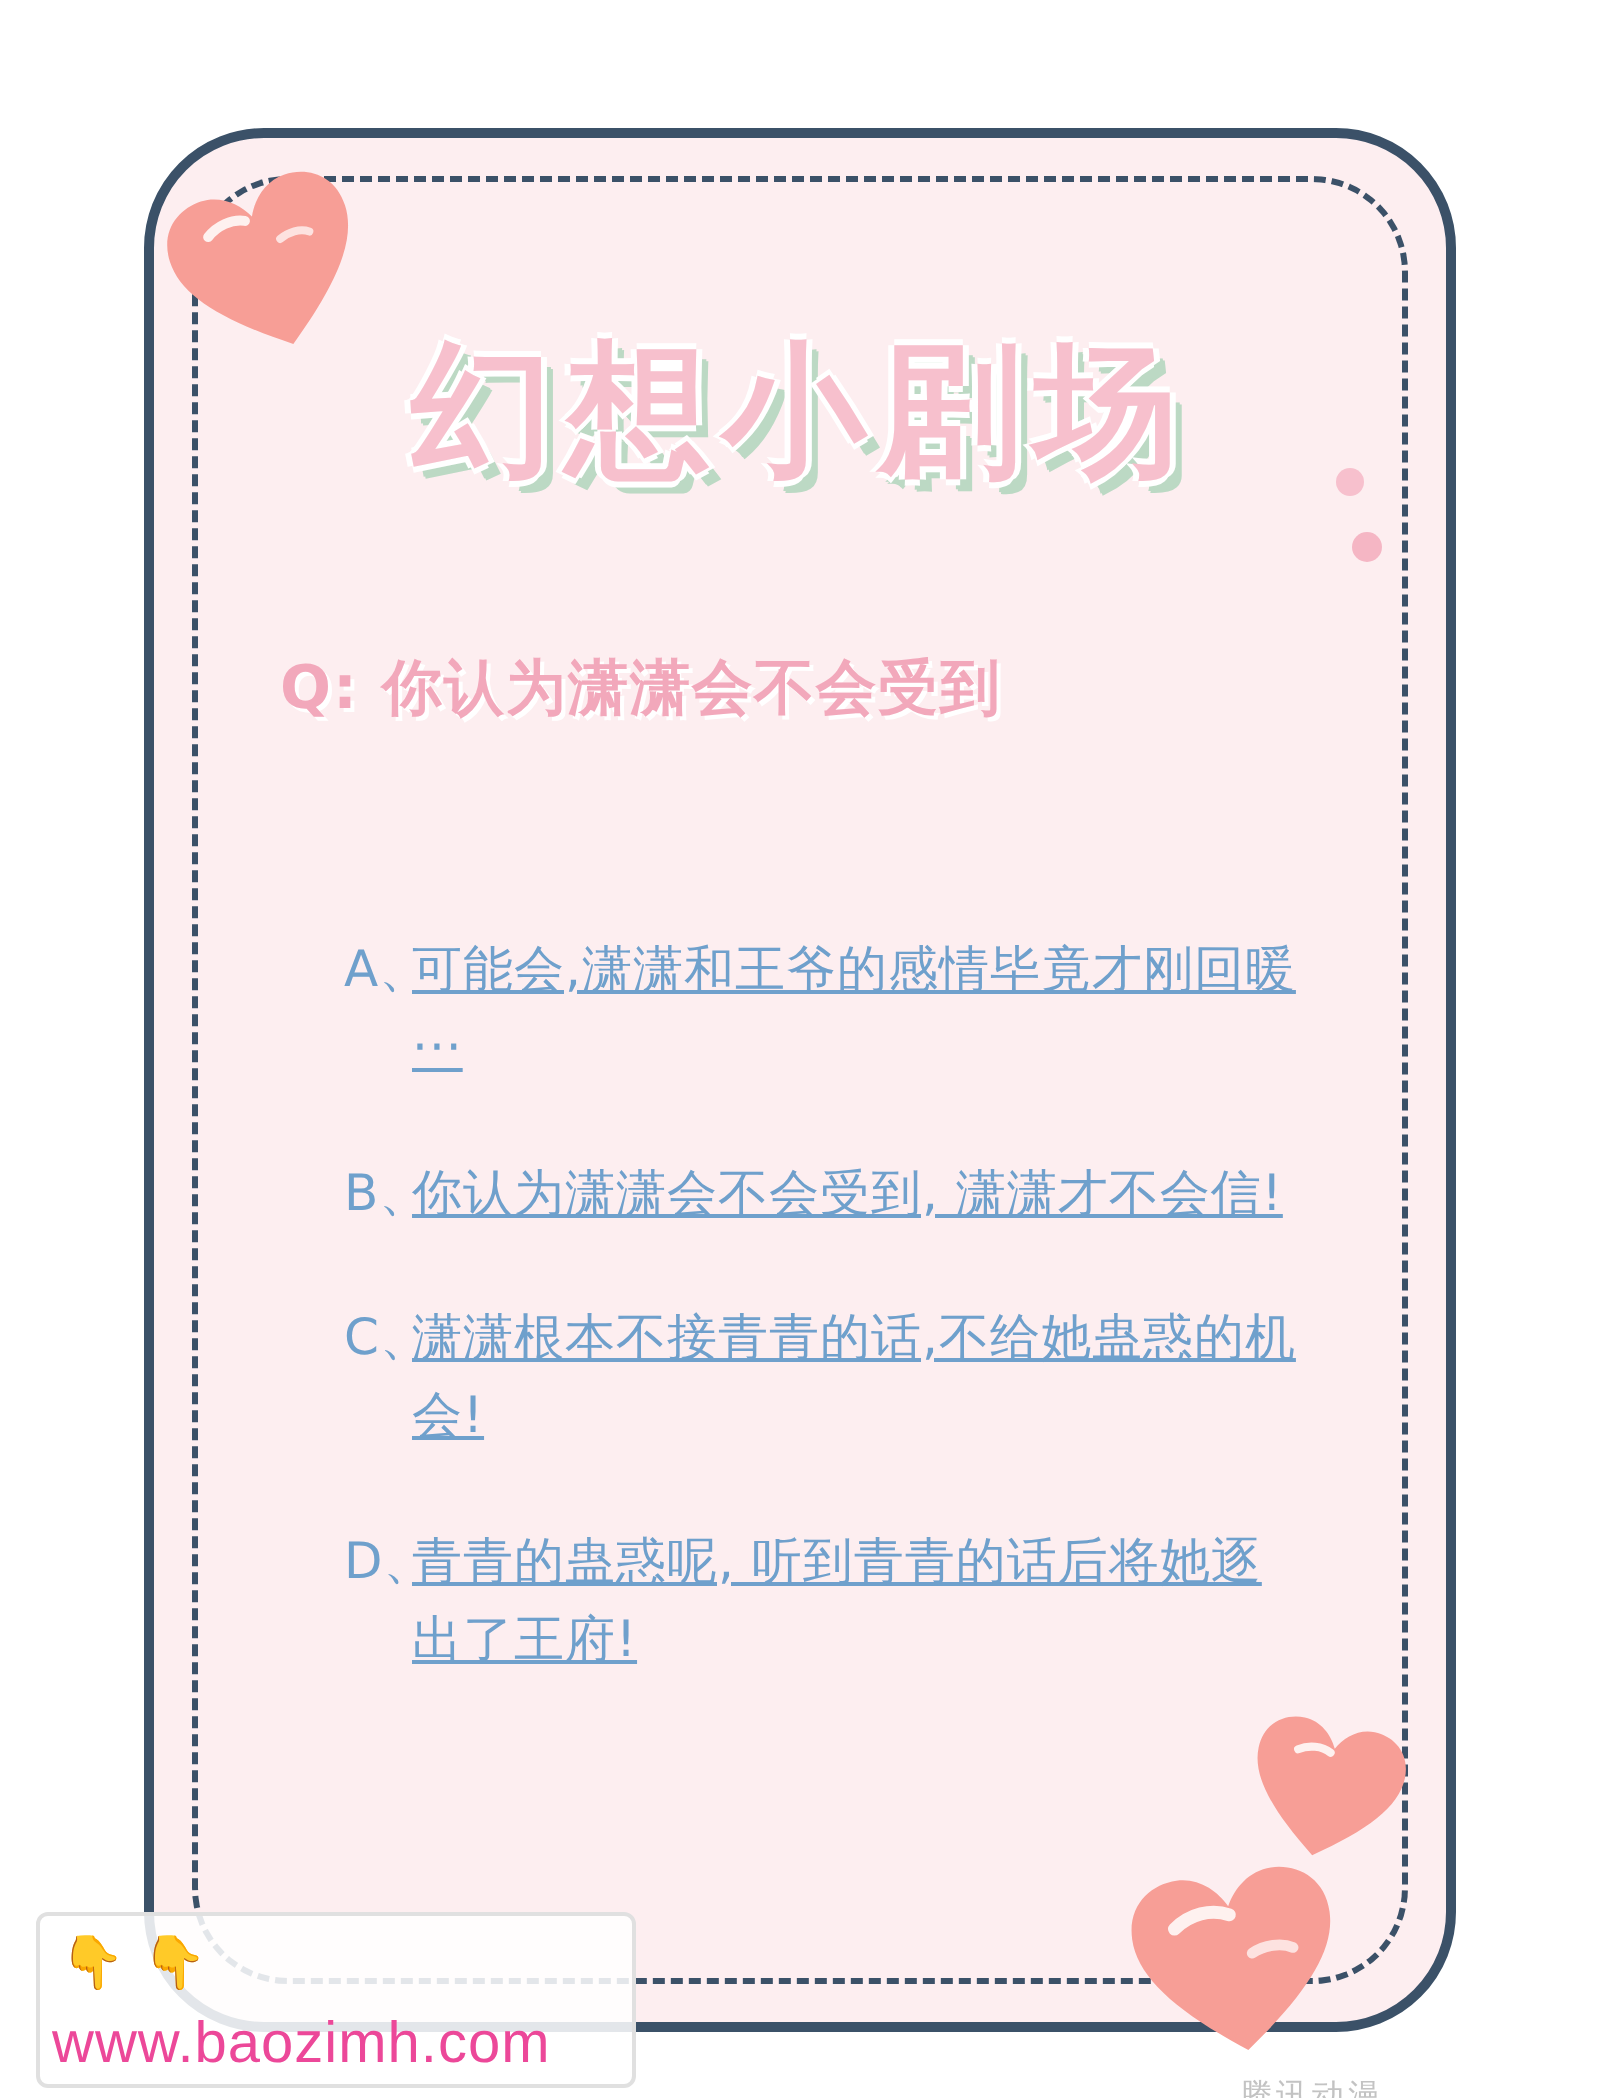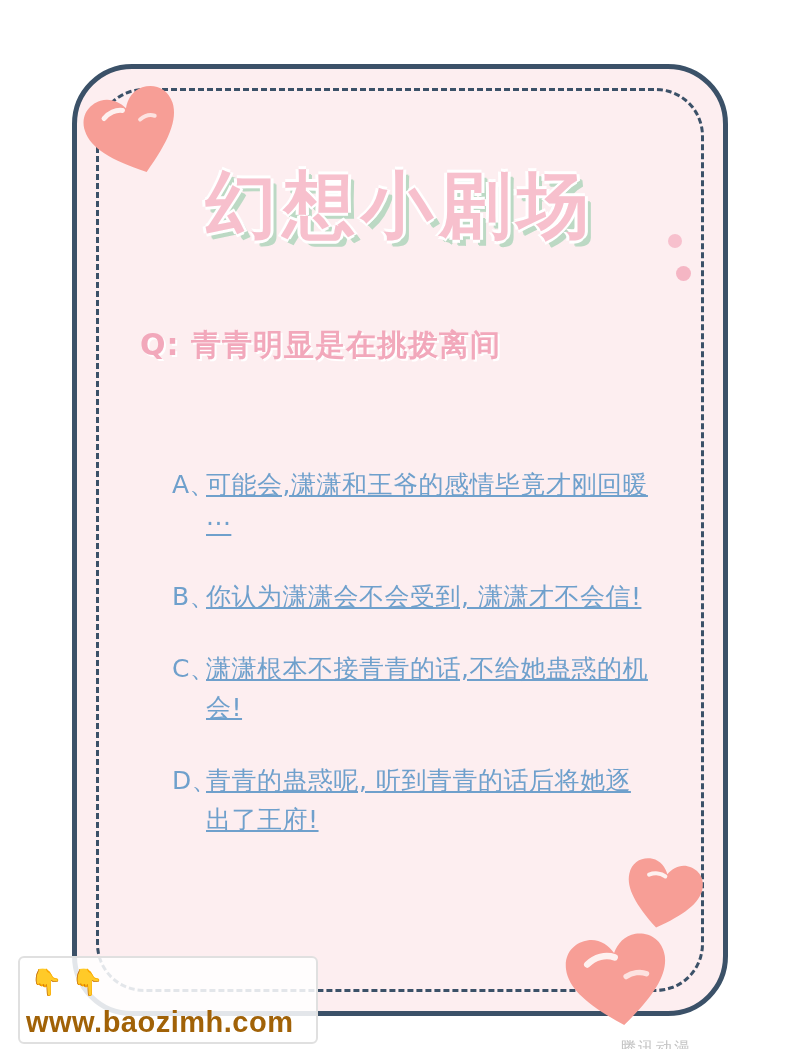--- a/index.html
+++ b/index.html
@@ -172,22 +172,22 @@
     height: 40px;
   }
   .wm-hand {
     font-size: 26px;
     color: #f7d14c;
     margin: 0 4px;
     line-height: 1;
   }
   .wm-row2 {
     font-size: 29px;
-    font-weight: bold;
-    color: #a16207;
+    font-weight: normal;
+    color: #ec4899;
     font-family: "Liberation Sans", sans-serif;
     letter-spacing: 0.5px;
     line-height: 40px;
   }
 
   .watermark-right {
     position: absolute;
     right: 8px;
     bottom: 6px;
     font-size: 16px;
@@ -229,21 +229,21 @@
     </svg>
   </div>
 
   <div class="dot-pink"></div>
 
   <div class="title">幻想小剧场</div>
   <div class="title-dot"></div>
 
   <div class="question">
     <span>Q:</span>
-    <span>青青明显是在挑拨离间</span>
+    <span>你认为潇潇会不会受到</span>
   </div>
 
   <div class="options">
     <div class="option">
       <span class="opt-key">A、</span>
       <span class="opt-text">可能会,潇潇和王爷的感情毕竟才刚回暖···</span>
     </div>
     <div class="option">
       <span class="opt-key">B、</span>
       <span class="opt-text">你认为潇潇会不会受到, 潇潇才不会信!</span>

